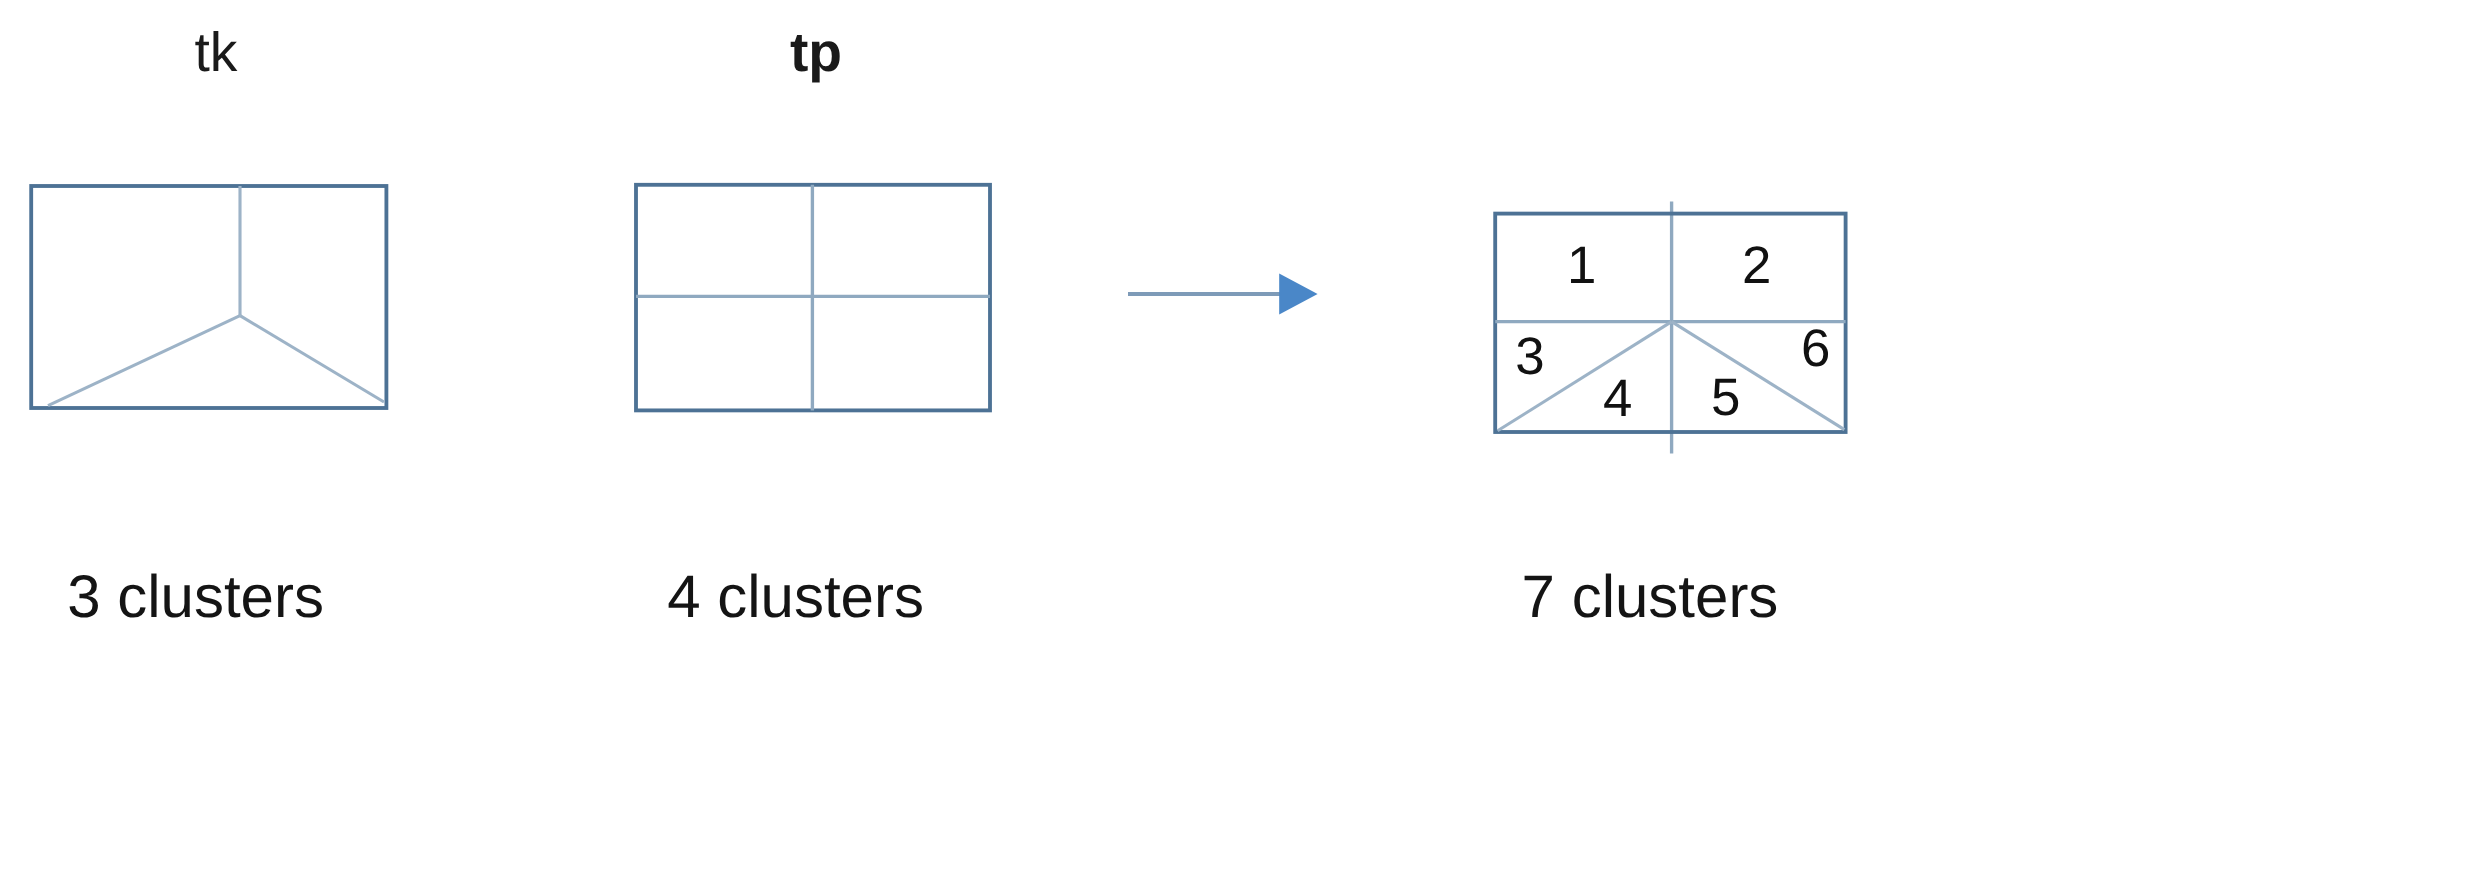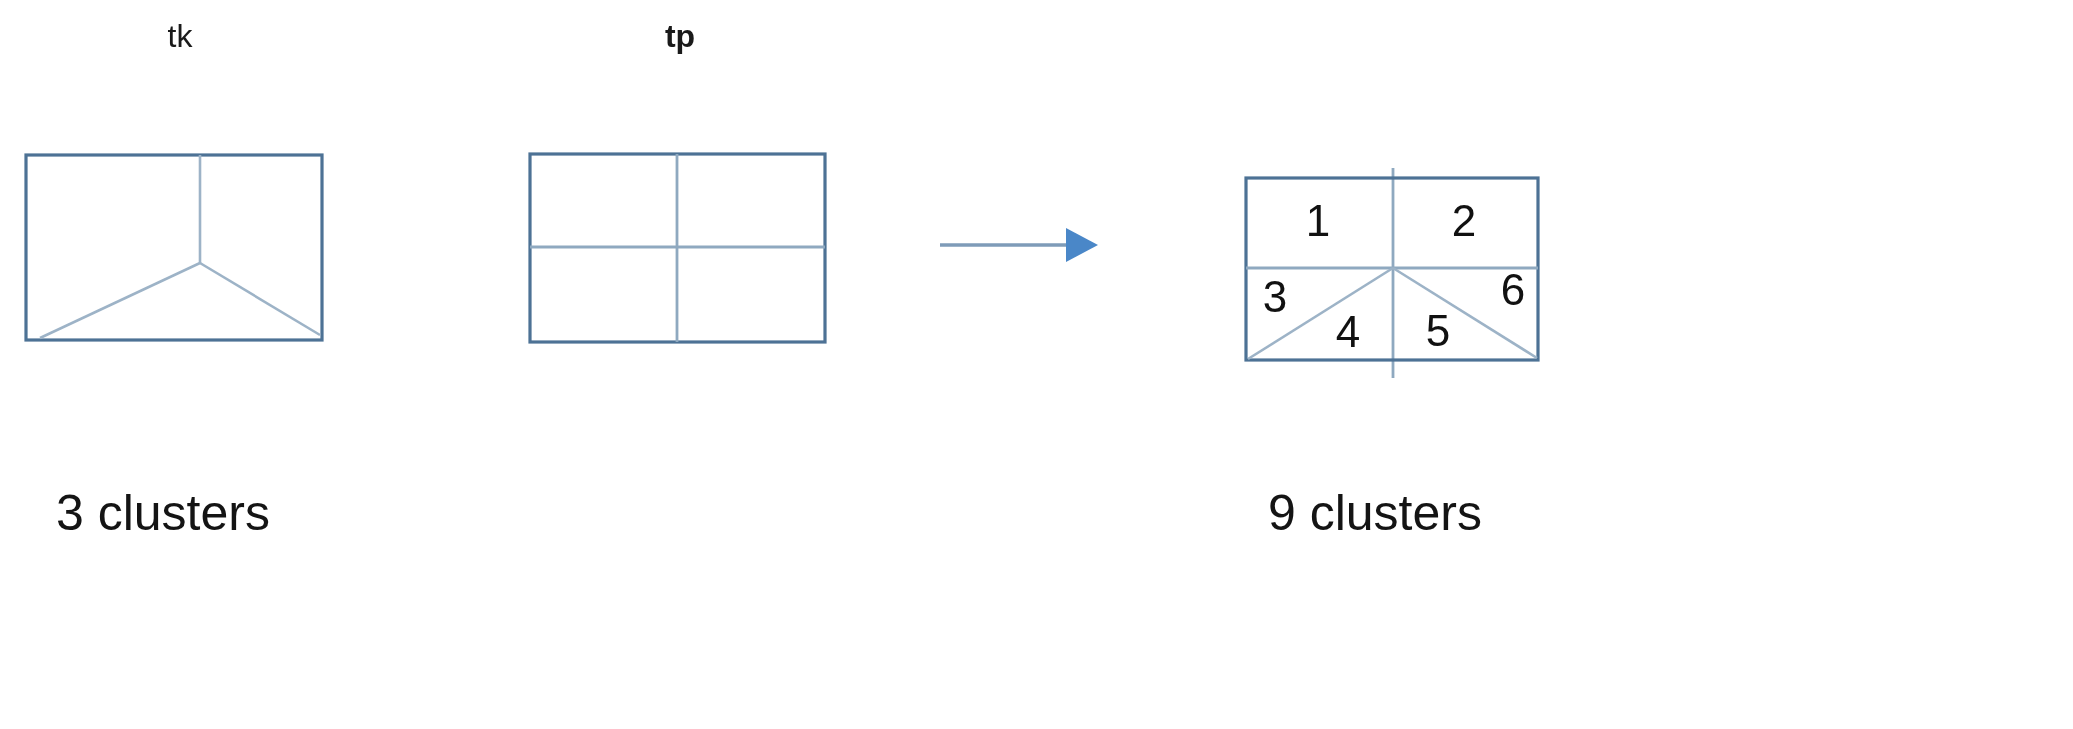--- a/index.html
+++ b/index.html
@@ -16,39 +16,38 @@
     position: relative;
     width: 2073px;
     height: 729px;
     background: #ffffff;
     overflow: hidden;
   }
 
   
   .panel-title {
     position: absolute;
-    font-size: 32px;
+    font-size: 46px;
     line-height: 1;
     color: #1a1a1a;
     white-space: nowrap;
     text-align: center;
     font-weight: 400;
   }
   #title-tk { left: 120px; top: 20px; width: 120px; }
   #title-tp { left: 620px; top: 20px; width: 120px; font-weight: bold; }
 
   
   .caption {
     position: absolute;
     font-size: 50px;
     line-height: 1;
     color: #141414;
     white-space: nowrap;
     font-weight: 400;
-    margin-top: 16px;
   }
   #caption-1 { left: 56px;  top: 472px; }
   #caption-2 { left: 556px; top: 472px; }
   #caption-3 { left: 1268px; top: 472px; }
 
   
   .fig {
     position: absolute;
     display: block;
   }
@@ -135,16 +134,17 @@
     <text class="region-num" x="98" y="74">1</text>
     <text class="region-num" x="244" y="74">2</text>
     <text class="region-num" x="55" y="150">3</text>
     <text class="region-num" x="128" y="185">4</text>
     <text class="region-num" x="218" y="184">5</text>
     <text class="region-num" x="293" y="143">6</text>
   </svg>
 
   <div class="caption" id="caption-1">3 clusters</div>
 
+  <div class="caption" id="caption-2">4 clusters</div>
 
-  <div class="caption" id="caption-3">9 clusters</div>
+  <div class="caption" id="caption-3">7 clusters</div>
 
 </div>
 
 </body></html>

